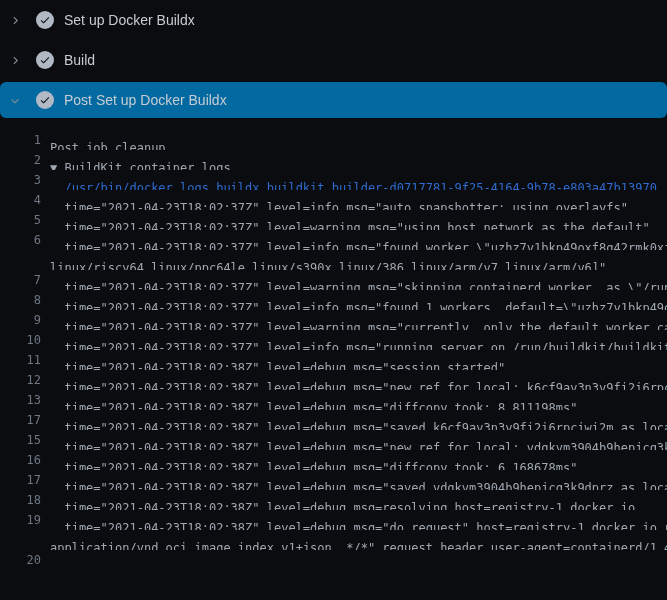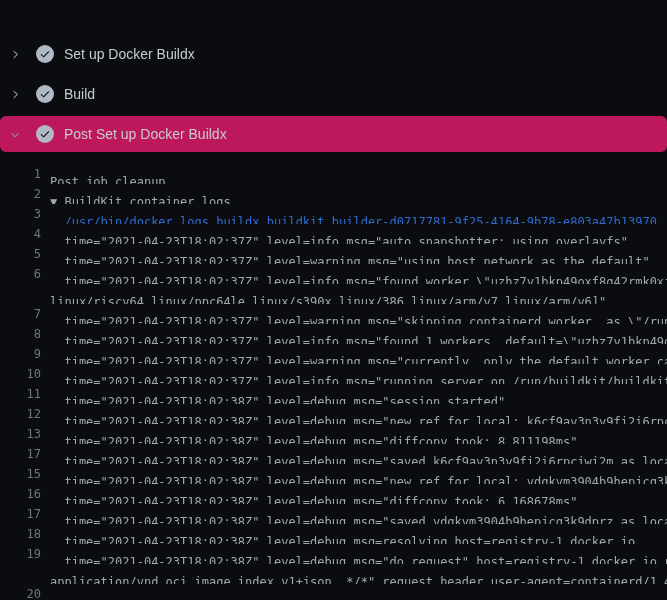--- a/index.html
+++ b/index.html
@@ -1,27 +1,27 @@
 <!DOCTYPE html>
 <html><head>
 <meta charset="utf-8">
 <style>
   html, body { margin:0; padding:0; }
   body {
     width:667px; height:600px; overflow:hidden;
     background:#0a0c10;
     font-family:"Liberation Sans", sans-serif;
   }
-  .steps { width:667px;margin-top:34px; }
+  .steps { width:667px; }
   .step {
     height:40px; display:flex; align-items:center;
     padding-left:9px; box-sizing:border-box; cursor:pointer;
   }
   .step.expanded {
-    height:36px; margin:2px 0; background:#be185d; border-radius:6px;
+    height:36px; margin:2px 0; background:#0369a1; border-radius:6px;
   }
   .chev {
     width:12px; height:16px; flex:none;
     display:flex; align-items:center; justify-content:center;
   }
   .chev svg { width:13px; height:13px; fill:#848d97; }
   .step.expanded .chev svg { transform:rotate(90deg); }
   .check { width:18px; height:18px; flex:none; margin-left:15px; margin-right:10px; }
   .step-label { font-size:14px; color:#c6ccd3; white-space:nowrap; }
 

